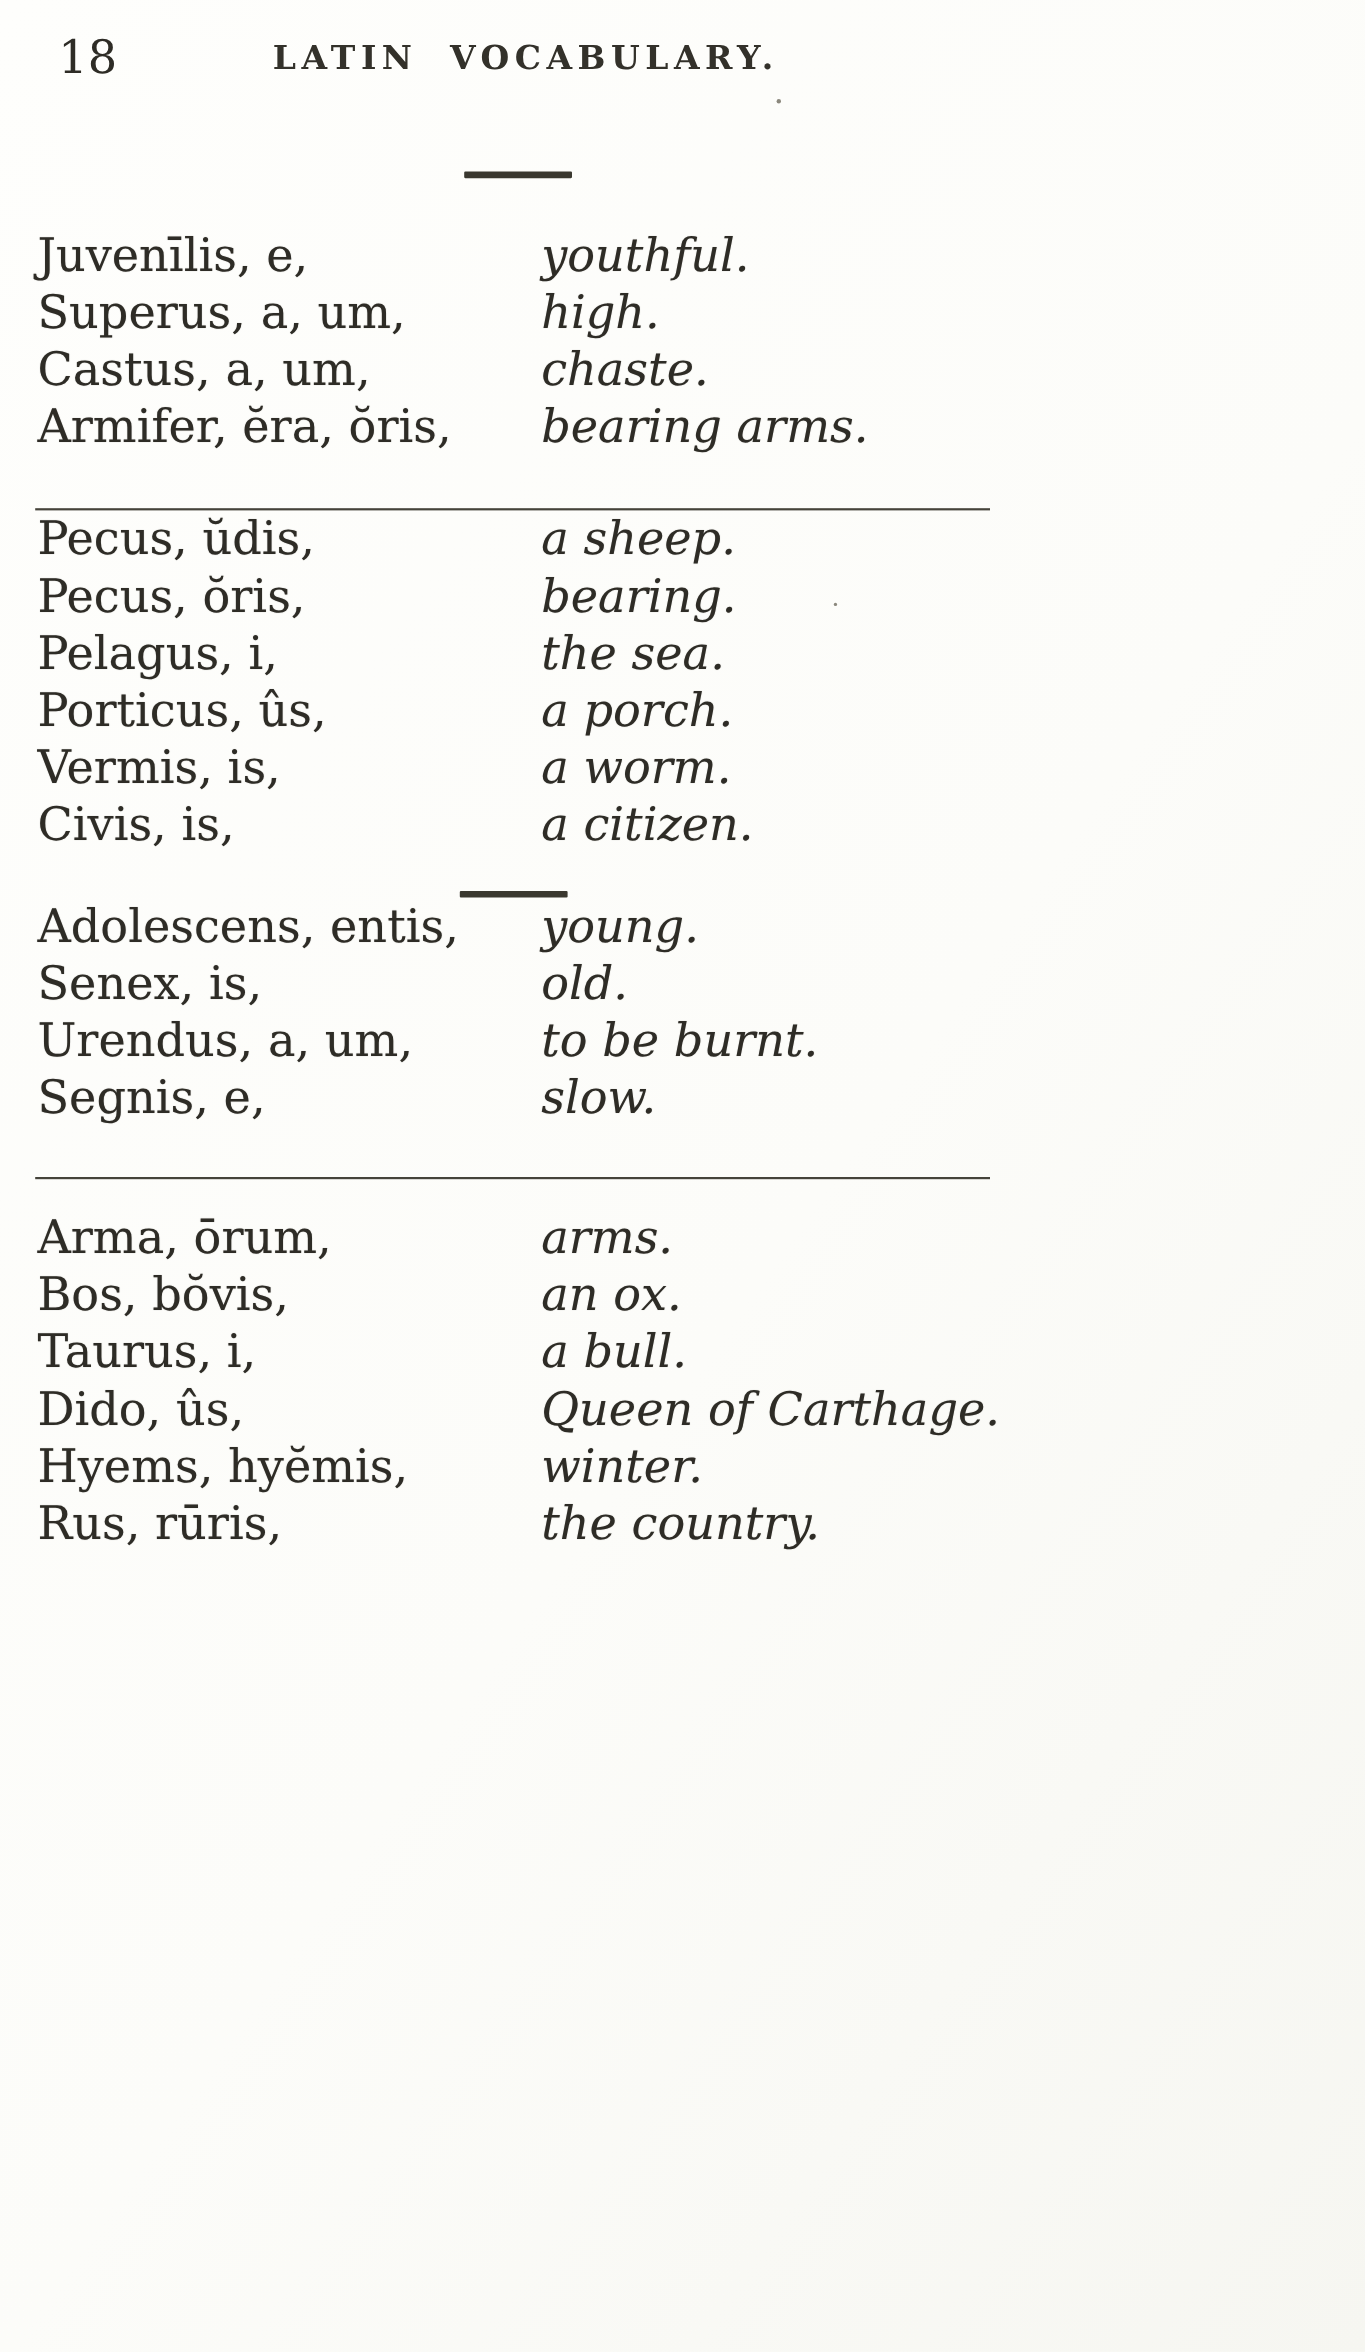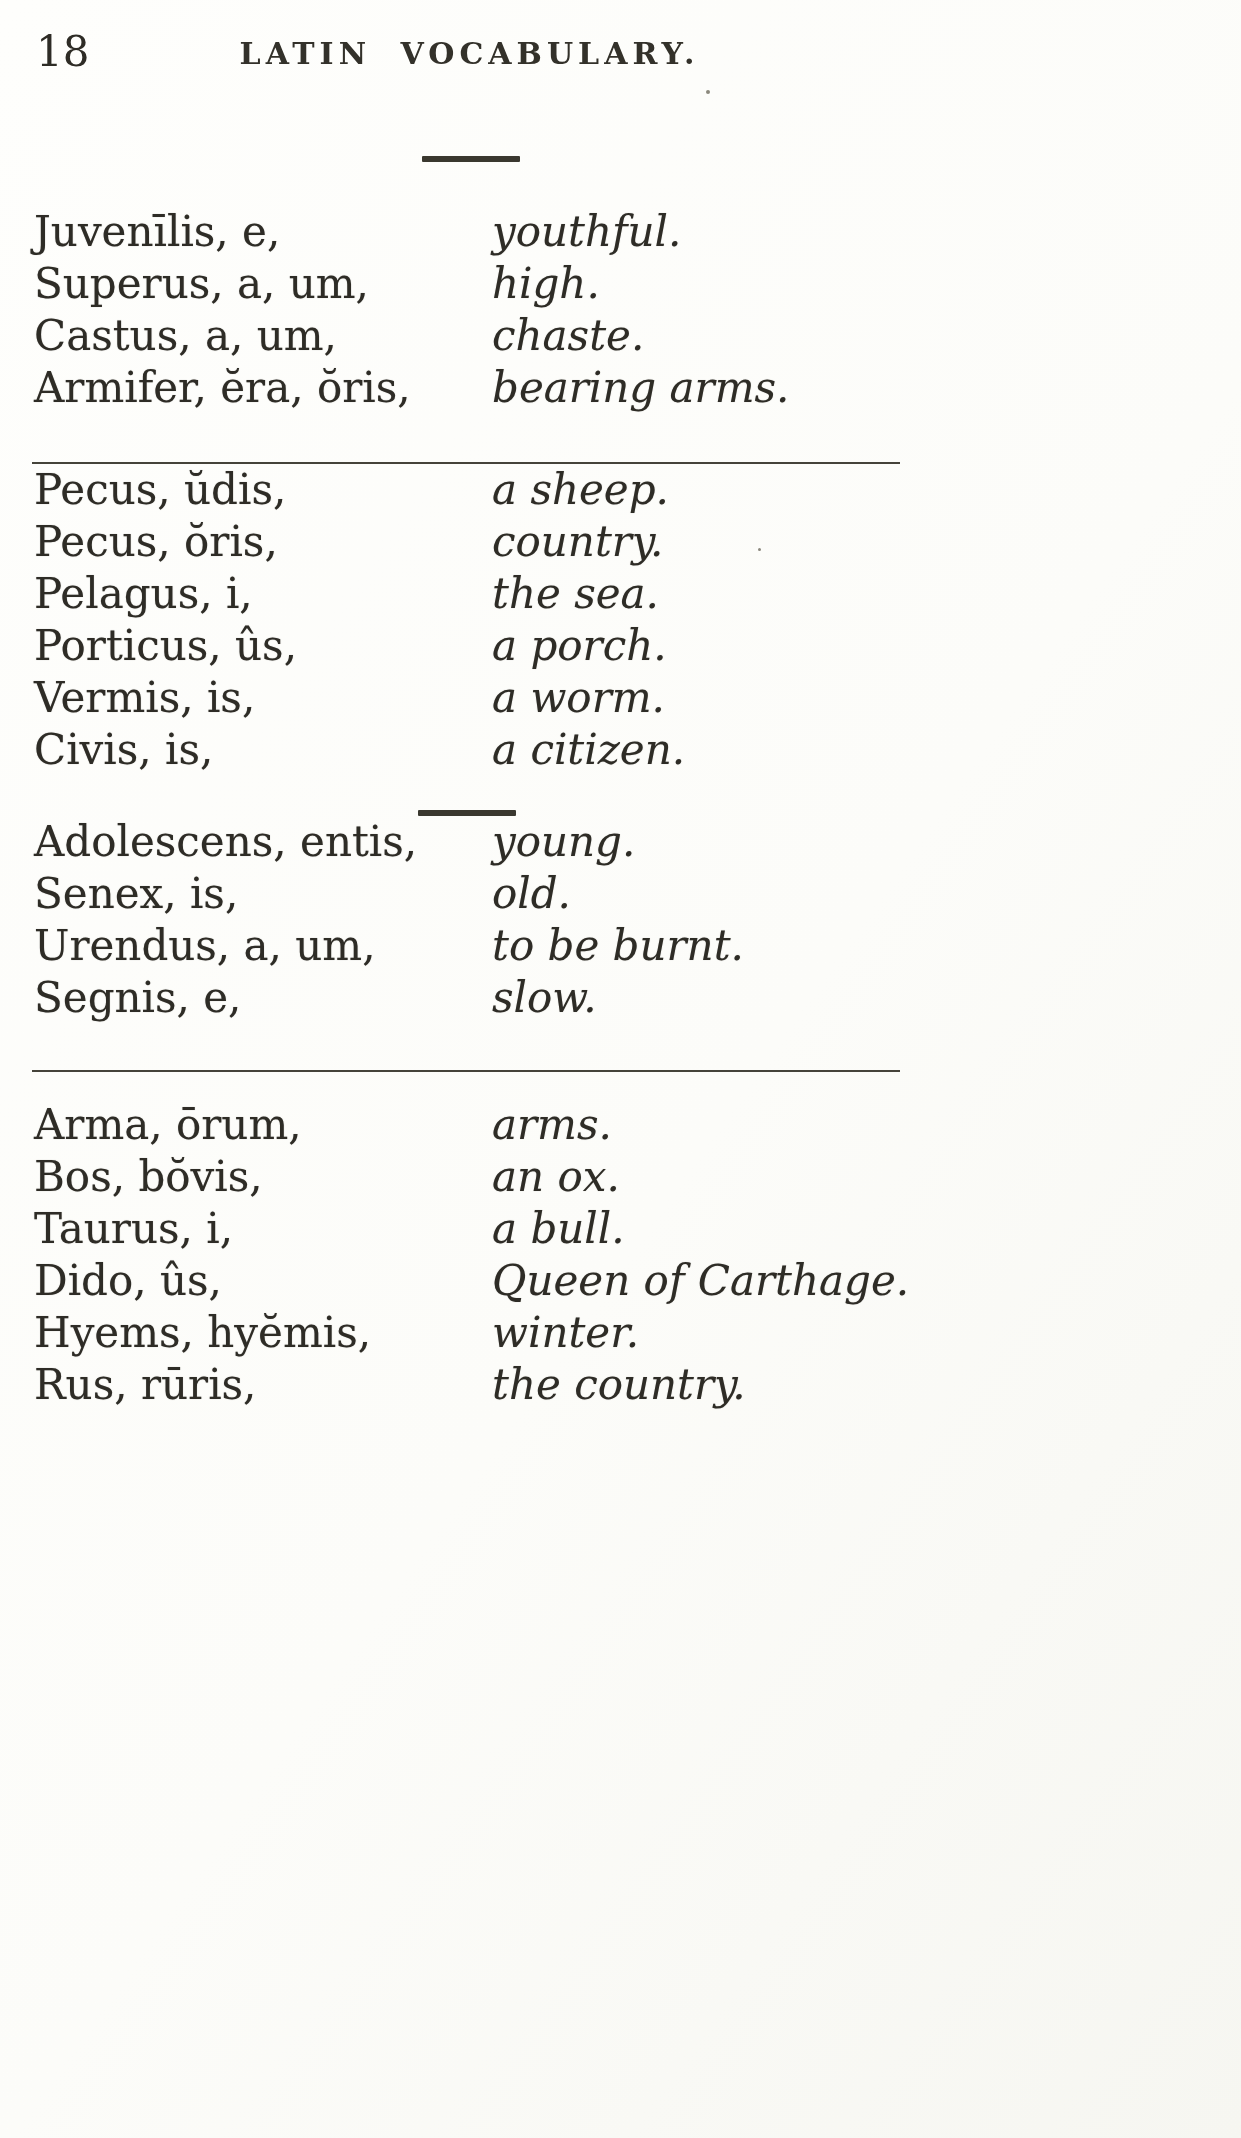--- a/index.html
+++ b/index.html
@@ -18,20 +18,21 @@
     background: linear-gradient(125deg, #fefefc 0%, #fcfcf9 55%, #f6f6f1 100%);
   }
   .content {
     width: 905px;
     padding-left: 34px;
     padding-top: 26px;
   }
   .page-header {
     position: relative;
     height: 58px;
+    margin-left: 17px;
   }
   .page-number {
     position: absolute;
     left: 2px;
     top: 0;
     font-size: 42px;
     line-height: 52px;
   }
   .running-title {
     display: block;
@@ -123,21 +124,21 @@
 
     <hr class="divider-long one">
 
     <section class="vocab-section s2">
       <div class="entry">
         <span class="latin">Pecus, ŭdis,</span>
         <span class="english">a sheep.</span>
       </div>
       <div class="entry">
         <span class="latin">Pecus, ŏris,</span>
-        <span class="english">country.</span>
+        <span class="english">bearing.</span>
       </div>
       <div class="entry">
         <span class="latin">Pelagus, i,</span>
         <span class="english">the sea.</span>
       </div>
       <div class="entry">
         <span class="latin">Porticus, ûs,</span>
         <span class="english">a porch.</span>
       </div>
       <div class="entry">

